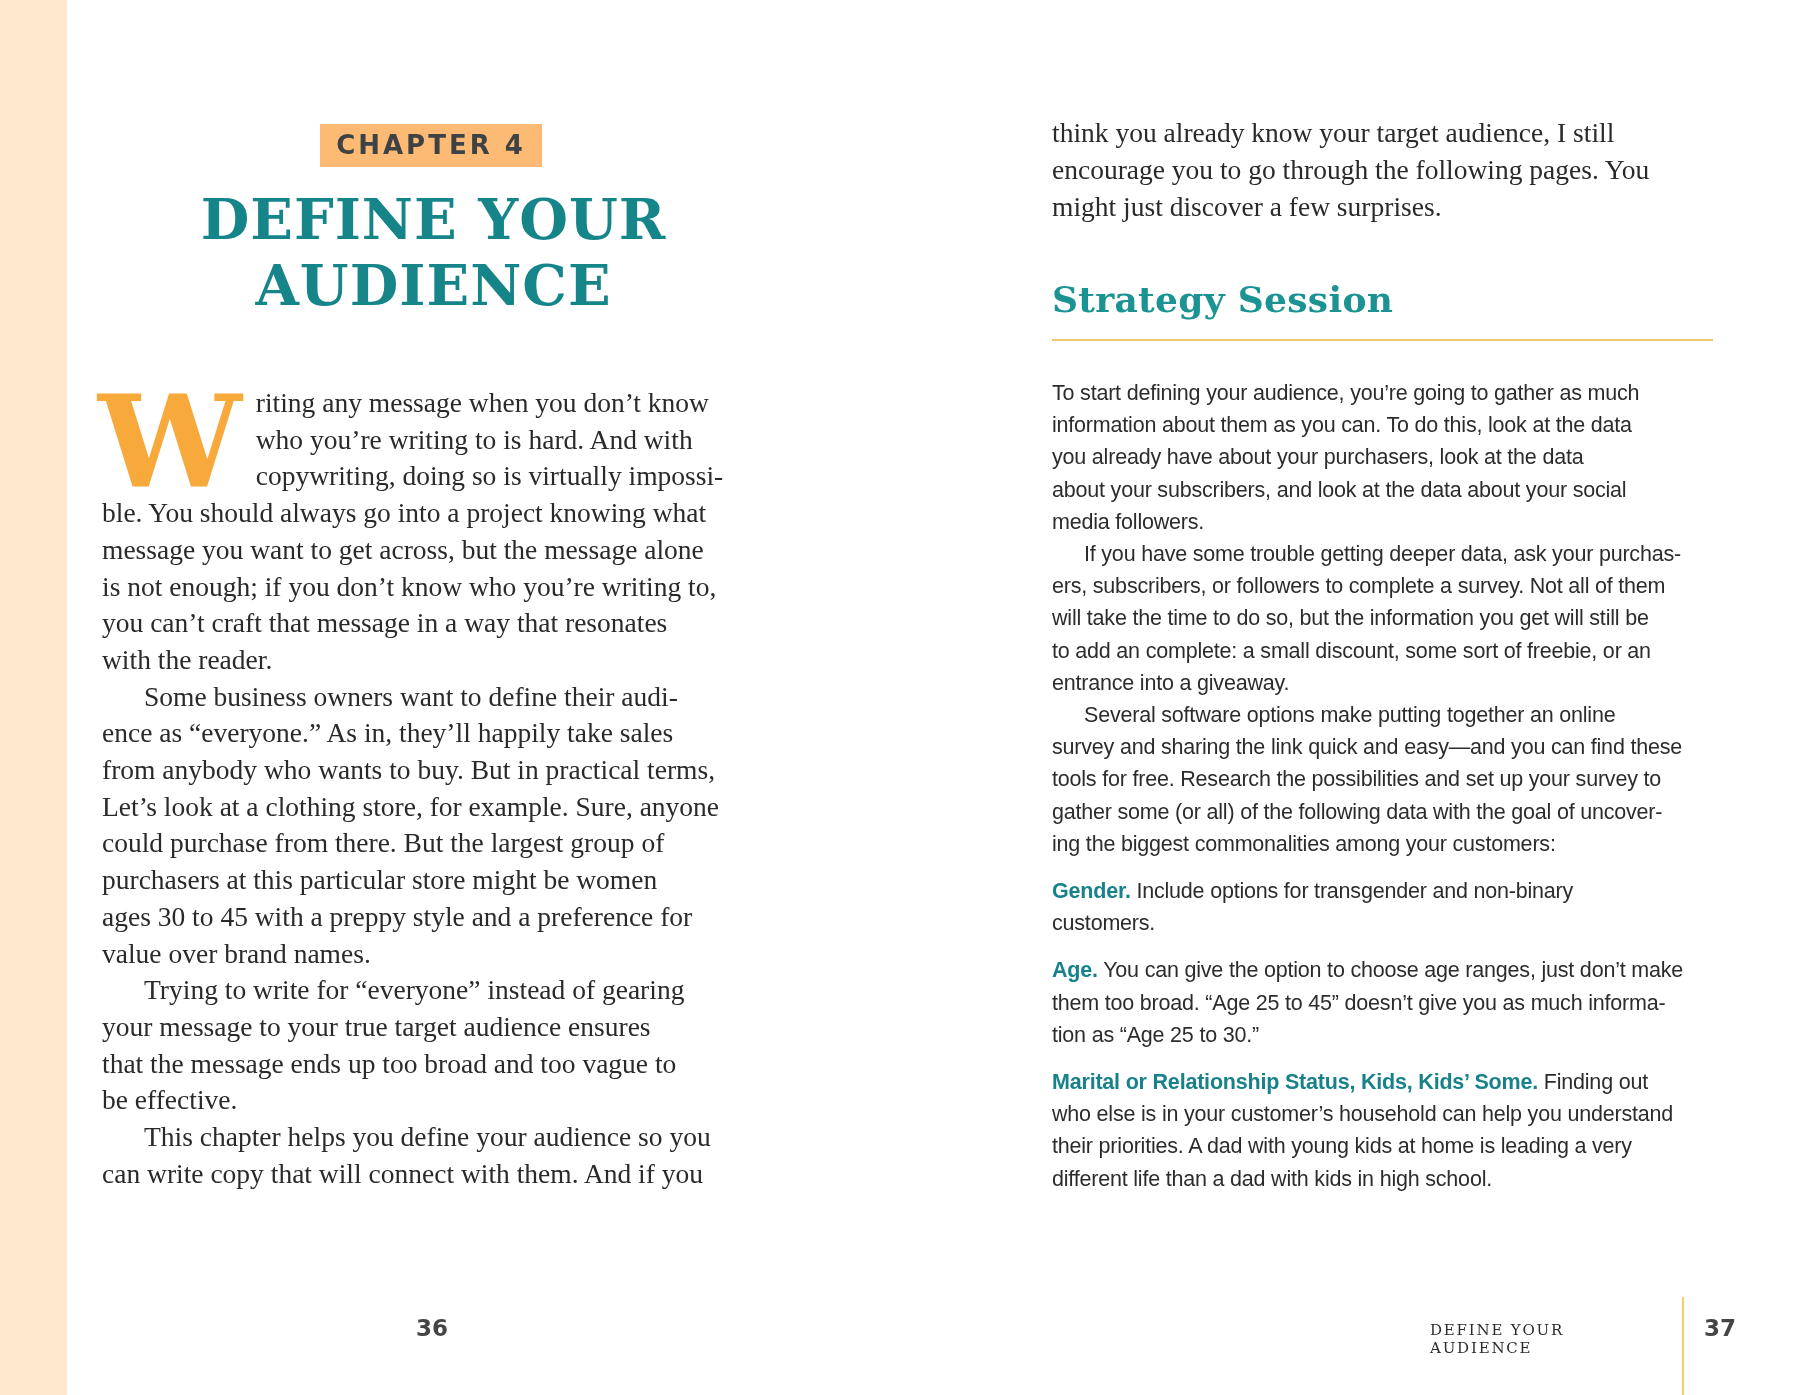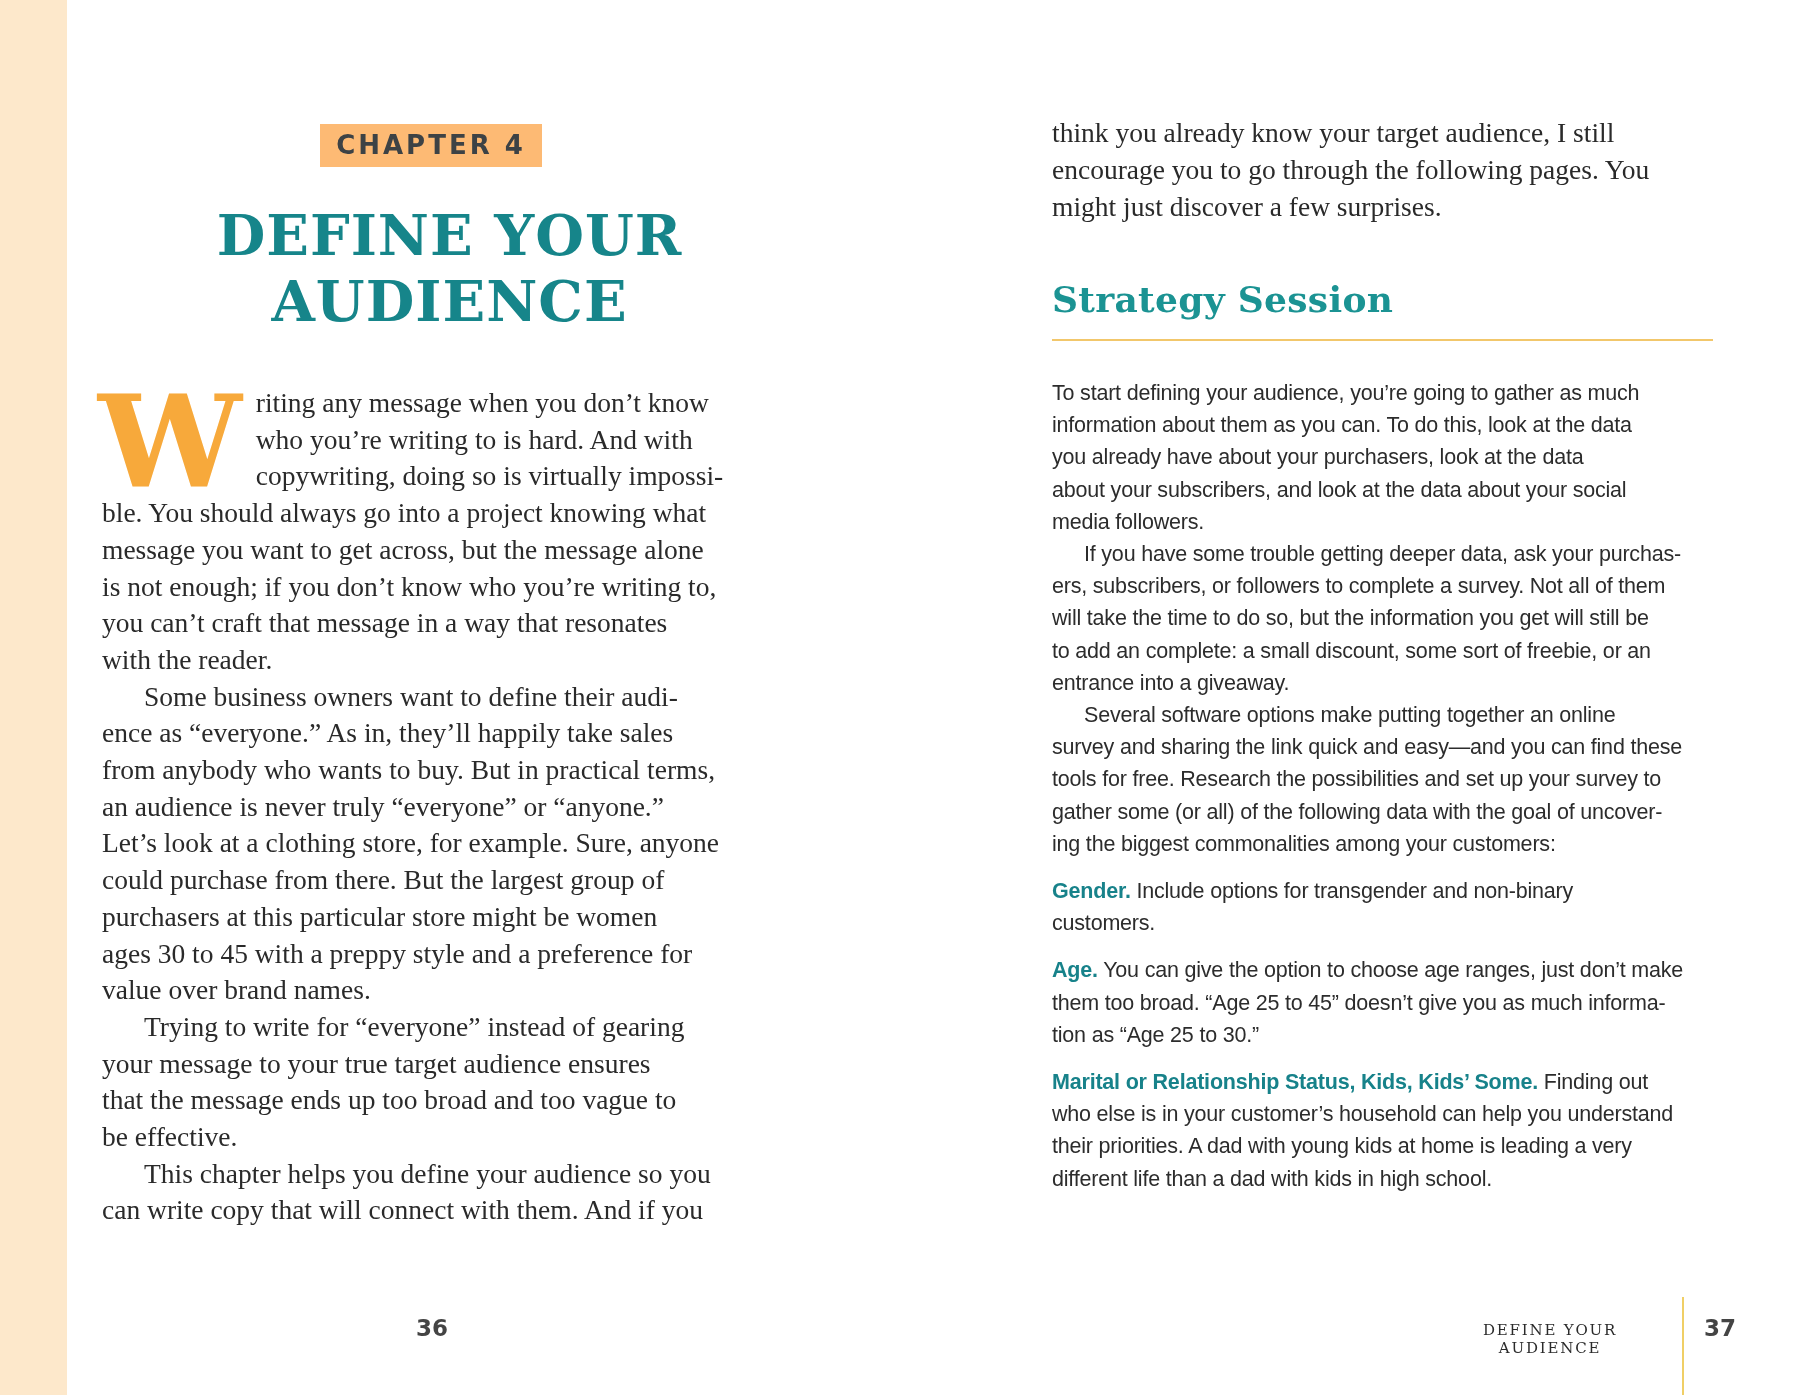--- a/index.html
+++ b/index.html
@@ -58,59 +58,58 @@
     position: absolute; left: 1052px; top: 357px; width: 680px;
     font-family: "Liberation Sans", sans-serif; font-size: 21.5px; line-height: 32.2px; color: #2c2c2c;
     letter-spacing: -0.2px;
     margin-top: 20px;
   }
   .right-body p { margin: 0; }
   .right-body p.item { margin-top: 15px; }
   .right-body .term { color: #17828a; font-weight: bold; }
 
   .running-head {
-    position: absolute; left: 1430px; top: 1321px; width: 240px; text-align: center;
+    position: absolute; left: 1430px; top: 1321px; width: 240px; text-align: left;
     font-family: "DejaVu Serif", serif; font-size: 15px; letter-spacing: 1.8px; color: #2b2b2b;
   }
   .folio-rule { position: absolute; left: 1682px; top: 1297px; width: 2px; height: 98px; background: #f0cf66; }
   .folio-right {
     position: absolute; left: 1704px; top: 1315px;
     font-family: "DejaVu Sans", sans-serif; font-weight: bold; font-size: 23px; color: #444;
   }
 </style>
 </head>
 <body>
 
 <div class="spread">
   <div class="edge-strip"></div>
 
   <div>
     <div class="chapter-label">CHAPTER 4</div>
-    <h1 class="chapter-title" style="margin:16px">
+    <h1 class="chapter-title" style="margin:0">
       <span>DEFINE YOUR</span>
       <span>AUDIENCE</span>
     </h1>
 
     <div class="left-body">
       <p>
         <span class="drop-cap">W</span>
         <span class="line">riting any message when you don’t know</span>
         <span class="line">who you’re writing to is hard. And with</span>
         <span class="line">copywriting, doing so is virtually impossi-</span>
         <span class="line" style="clear:left">ble. You should always go into a project knowing what</span>
         <span class="line">message you want to get across, but the message alone</span>
         <span class="line">is not enough; if you don’t know who you’re writing to,</span>
         <span class="line">you can’t craft that message in a way that resonates</span>
         <span class="line">with the reader.</span>
       </p>
       <p>
         <span class="line" style="padding-left:42px">Some business owners want to define their audi-</span>
         <span class="line">ence as “everyone.” As in, they’ll happily take sales</span>
         <span class="line">from anybody who wants to buy. But in practical terms,</span>
-        <span class="line">an audience is never truly “everyone” or “anyone.”</span>
         <span class="line">Let’s look at a clothing store, for example. Sure, anyone</span>
         <span class="line">could purchase from there. But the largest group of</span>
         <span class="line">purchasers at this particular store might be women</span>
         <span class="line">ages 30 to 45 with a preppy style and a preference for</span>
         <span class="line">value over brand names.</span>
       </p>
       <p>
         <span class="line" style="padding-left:42px">Trying to write for “everyone” instead of gearing</span>
         <span class="line">your message to your true target audience ensures</span>
         <span class="line">that the message ends up too broad and too vague to</span>

